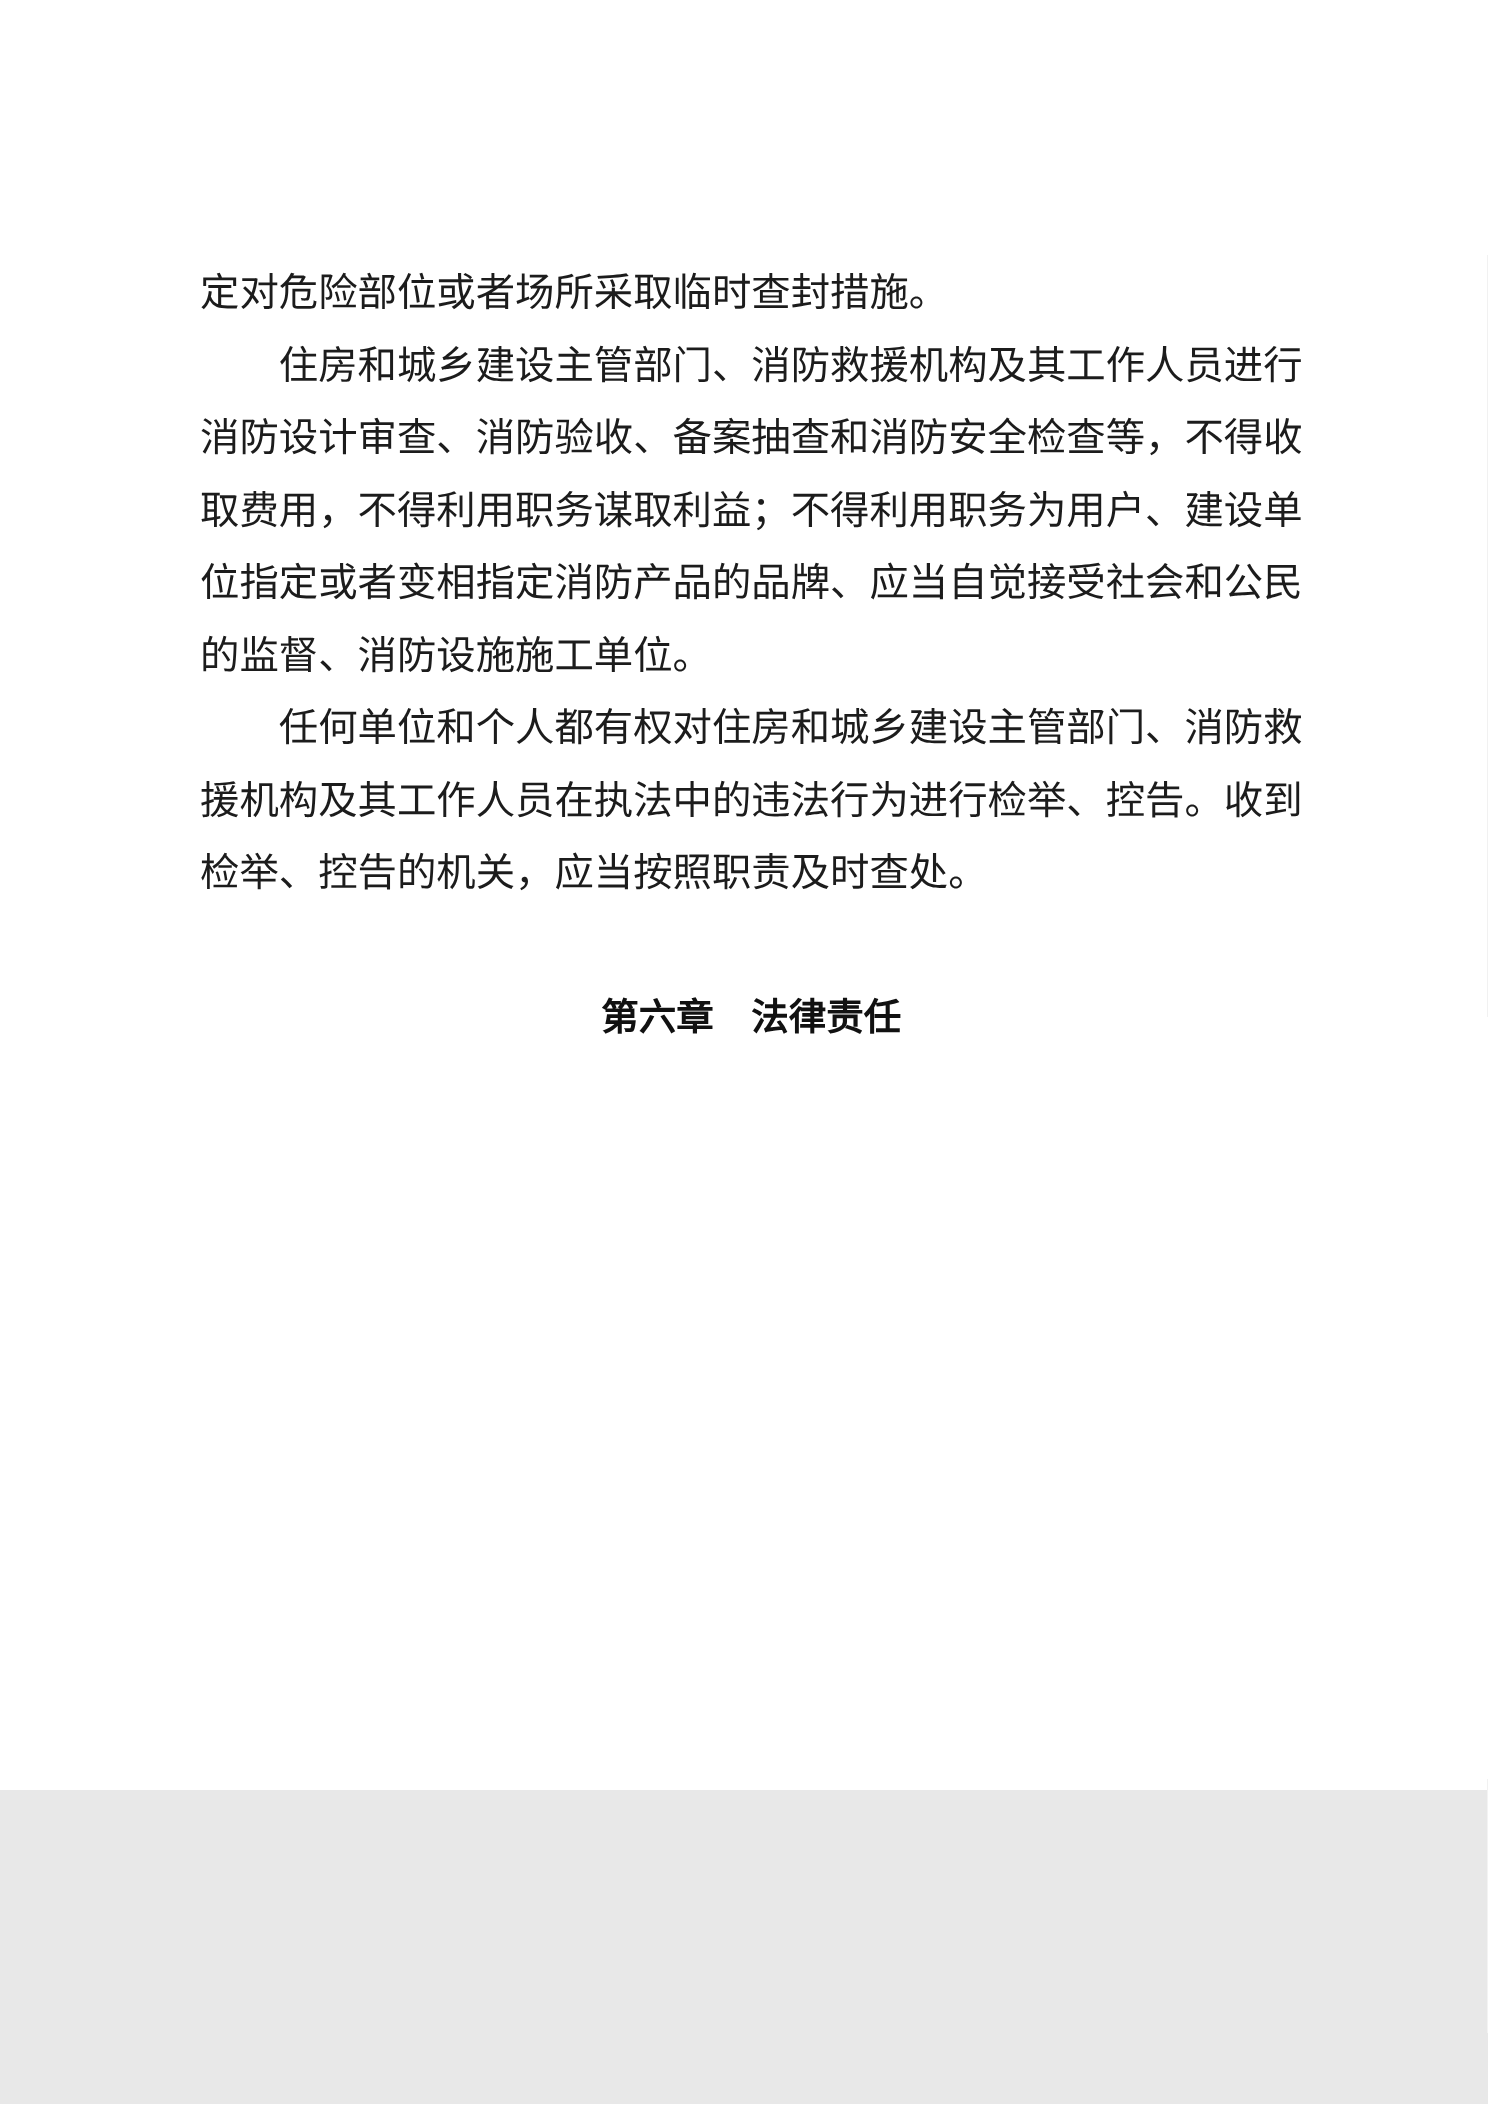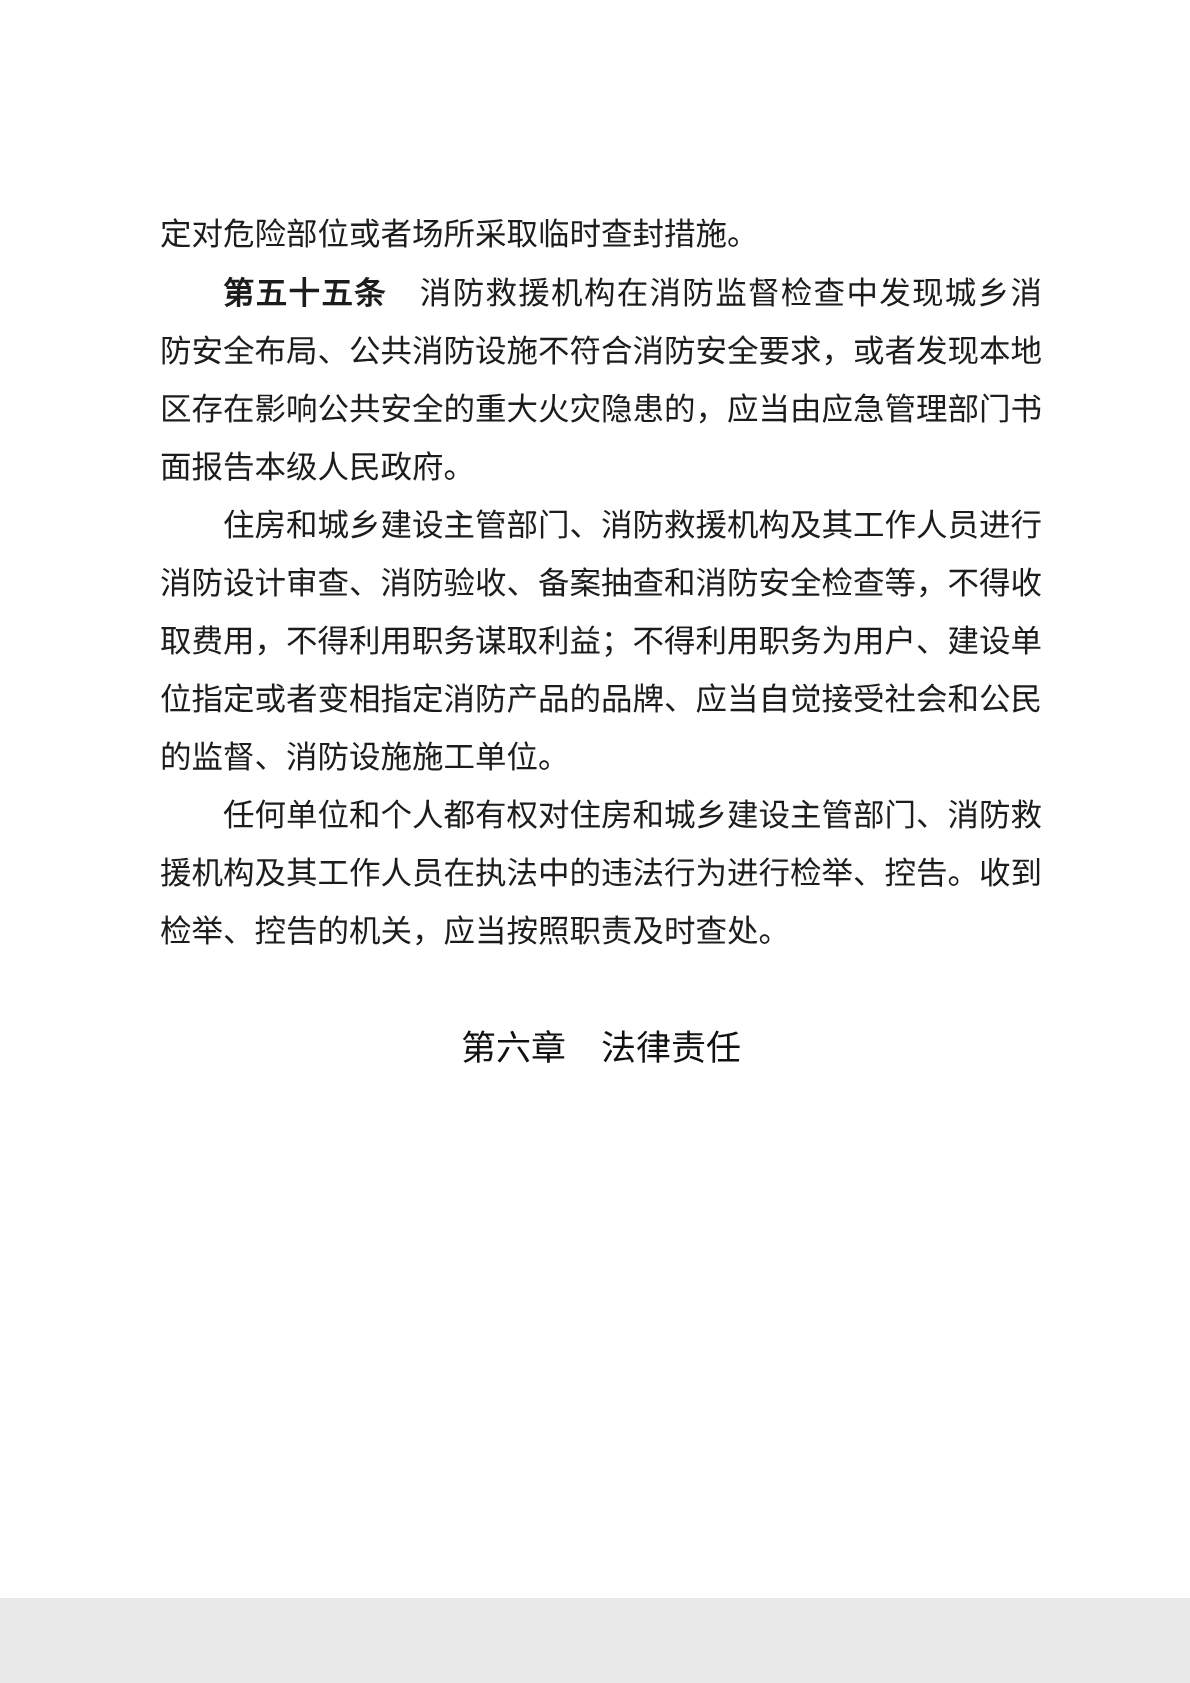--- a/index.html
+++ b/index.html
@@ -3,21 +3,21 @@
 <meta charset="utf-8">
 <style>
   html, body {
     margin: 0;
     padding: 0;
     background: #e8e8e8;
   }
   .page {
     position: relative;
     width: 1190px;
-    height: 1598px;
+    height: 1432px;
     margin: 0 auto;
     background: #ffffff;
     overflow: hidden;
     font-family: "Liberation Serif", "DejaVu Serif", serif;
     color: #1c1c1c;
   }
   .body-text {
     position: absolute;
     top: 206px;
     left: 160px;
@@ -37,42 +37,41 @@
   }
   .hei {
     font-family: "Liberation Sans", "DejaVu Sans", sans-serif;
     font-weight: 700;
   }
   .chapter-heading {
     margin: 58px 0 0 0;
     padding: 0;
     text-align: center;
     text-indent: 0;
-    font-size: 35px;
+    font-size: 30px;
     line-height: 58px;
-    font-weight: 400;
+    font-weight: 700;
     font-family: "Liberation Sans", "DejaVu Sans", sans-serif;
     color: #111111;
   }
   .page-number {
     position: absolute;
     left: 183px;
     top: 1602px;
     font-size: 29px;
     line-height: 36px;
     letter-spacing: 1px;
     color: #737373;
   }
 </style>
 </head>
 <body>
 
 <div class="page">
   <div class="body-text">
 
     <p class="">定对危险部位或者场所采取临时查封措施。</p>
-      <p class="indent"><span class="hei">第五十五条</span>　消防救援机构在消防监督检查中发现城乡消防安全布局、公共消防设施不符合消防安全要求，或者发现本地区存在影响公共安全的重大火灾隐患的，应当由应急管理部门书面报告本级人民政府。</p>
       <p class="indent">住房和城乡建设主管部门、消防救援机构及其工作人员进行消防设计审查、消防验收、备案抽查和消防安全检查等，不得收取费用，不得利用职务谋取利益；不得利用职务为用户、建设单位指定或者变相指定消防产品的品牌、应当自觉接受社会和公民的监督、消防设施施工单位。</p>
       <p class="indent">任何单位和个人都有权对住房和城乡建设主管部门、消防救援机构及其工作人员在执法中的违法行为进行检举、控告。收到检举、控告的机关，应当按照职责及时查处。</p>
       <h2 class="chapter-heading">第六章　法律责任</h2>
   </div>
   <div class="page-number">—16—</div>
 </div>
 
 </body></html>

